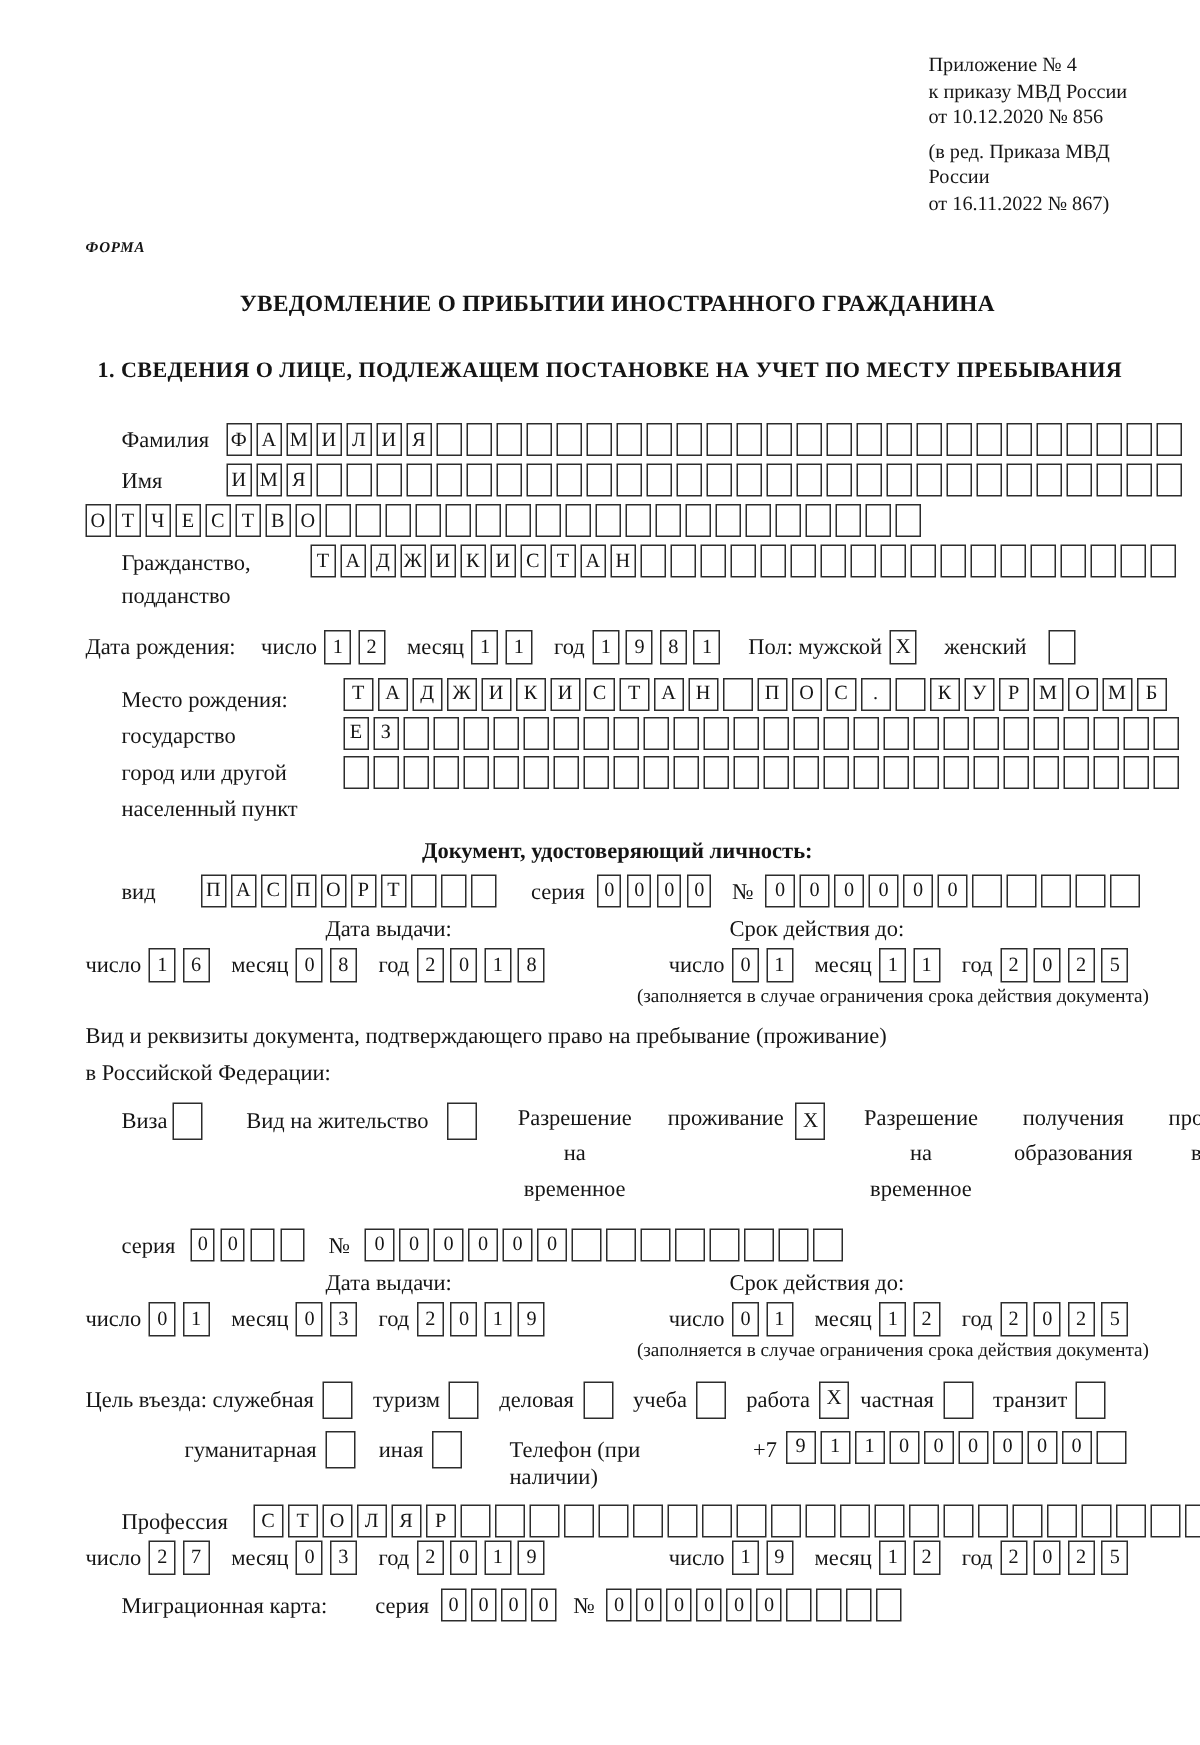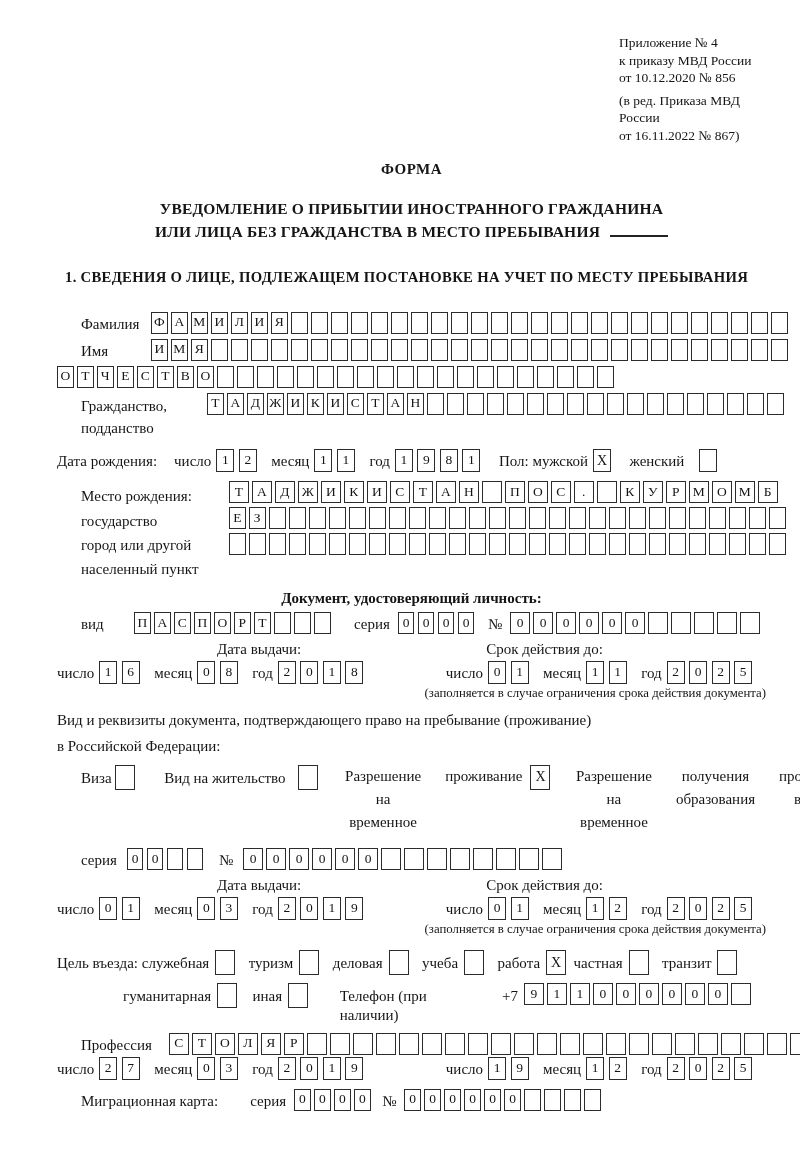--- a/index.html
+++ b/index.html
@@ -8,21 +8,21 @@
     width: 800px; height: 1163px; overflow: hidden;
     background: #ffffff; color: #151515;
     font-family: "Liberation Serif", "DejaVu Serif", serif;
     font-size: 15px; line-height: 1.25;
   }
   .page { padding: 34px 34px 0 57px; }
 
   
   .appendix { margin-left: 562px; font-size: 13.5px; line-height: 1.3; }
   .appendix .ed { margin-top: 5px; }
-  .forma { text-align: center; font-weight: bold; font-size: 15px; margin-top: 16px; letter-spacing: .5px; }
+  .forma { text-align: left; font-weight: bold; font-size: 10px; margin-top: 16px; letter-spacing: .5px; font-style: italic; }
 
   
   .title { text-align: center; font-weight: bold; font-size: 15.5px; line-height: 1.5; margin-top: 18px; letter-spacing: .2px; }
   .blank-line { display: inline-block; width: 58px; border-bottom: 2px solid #222; height: 13px; margin-left: 10px; }
 
   .sec1 { font-weight: bold; font-size: 14.7px; margin: 24px 0 0 8px; letter-spacing: .3px; white-space: nowrap; }
 
   
   .frow { display: flex; align-items: flex-start; margin-top: 5px; }
   .lbl { flex: none; padding-top: 3px; margin-left: 24px; }
@@ -80,21 +80,20 @@
     <div>Приложение № 4</div>
     <div>к приказу МВД России</div>
     <div>от 10.12.2020 № 856</div>
     <div class="ed">(в ред. Приказа МВД России</div>
     <div>от 16.11.2022 № 867)</div>
   </div>
   <div class="forma">ФОРМА</div>
 
   <div class="title">
     <div>УВЕДОМЛЕНИЕ О ПРИБЫТИИ ИНОСТРАННОГО ГРАЖДАНИНА</div>
-    <div><span>ИЛИ ЛИЦА БЕЗ ГРАЖДАНСТВА В МЕСТО ПРЕБЫВАНИЯ</span><span class="blank-line"></span></div>
   </div>
 
   <div class="sec1">1. СВЕДЕНИЯ О ЛИЦЕ, ПОДЛЕЖАЩЕМ ПОСТАНОВКЕ НА УЧЕТ ПО МЕСТУ ПРЕБЫВАНИЯ</div>
 
   <div class="frow" style="margin-top:26px">
     <span class="lbl w70">Фамилия</span>
     <span class="boxrow">
         <span class="box">Ф</span>
         <span class="box">А</span>
         <span class="box">М</span>

